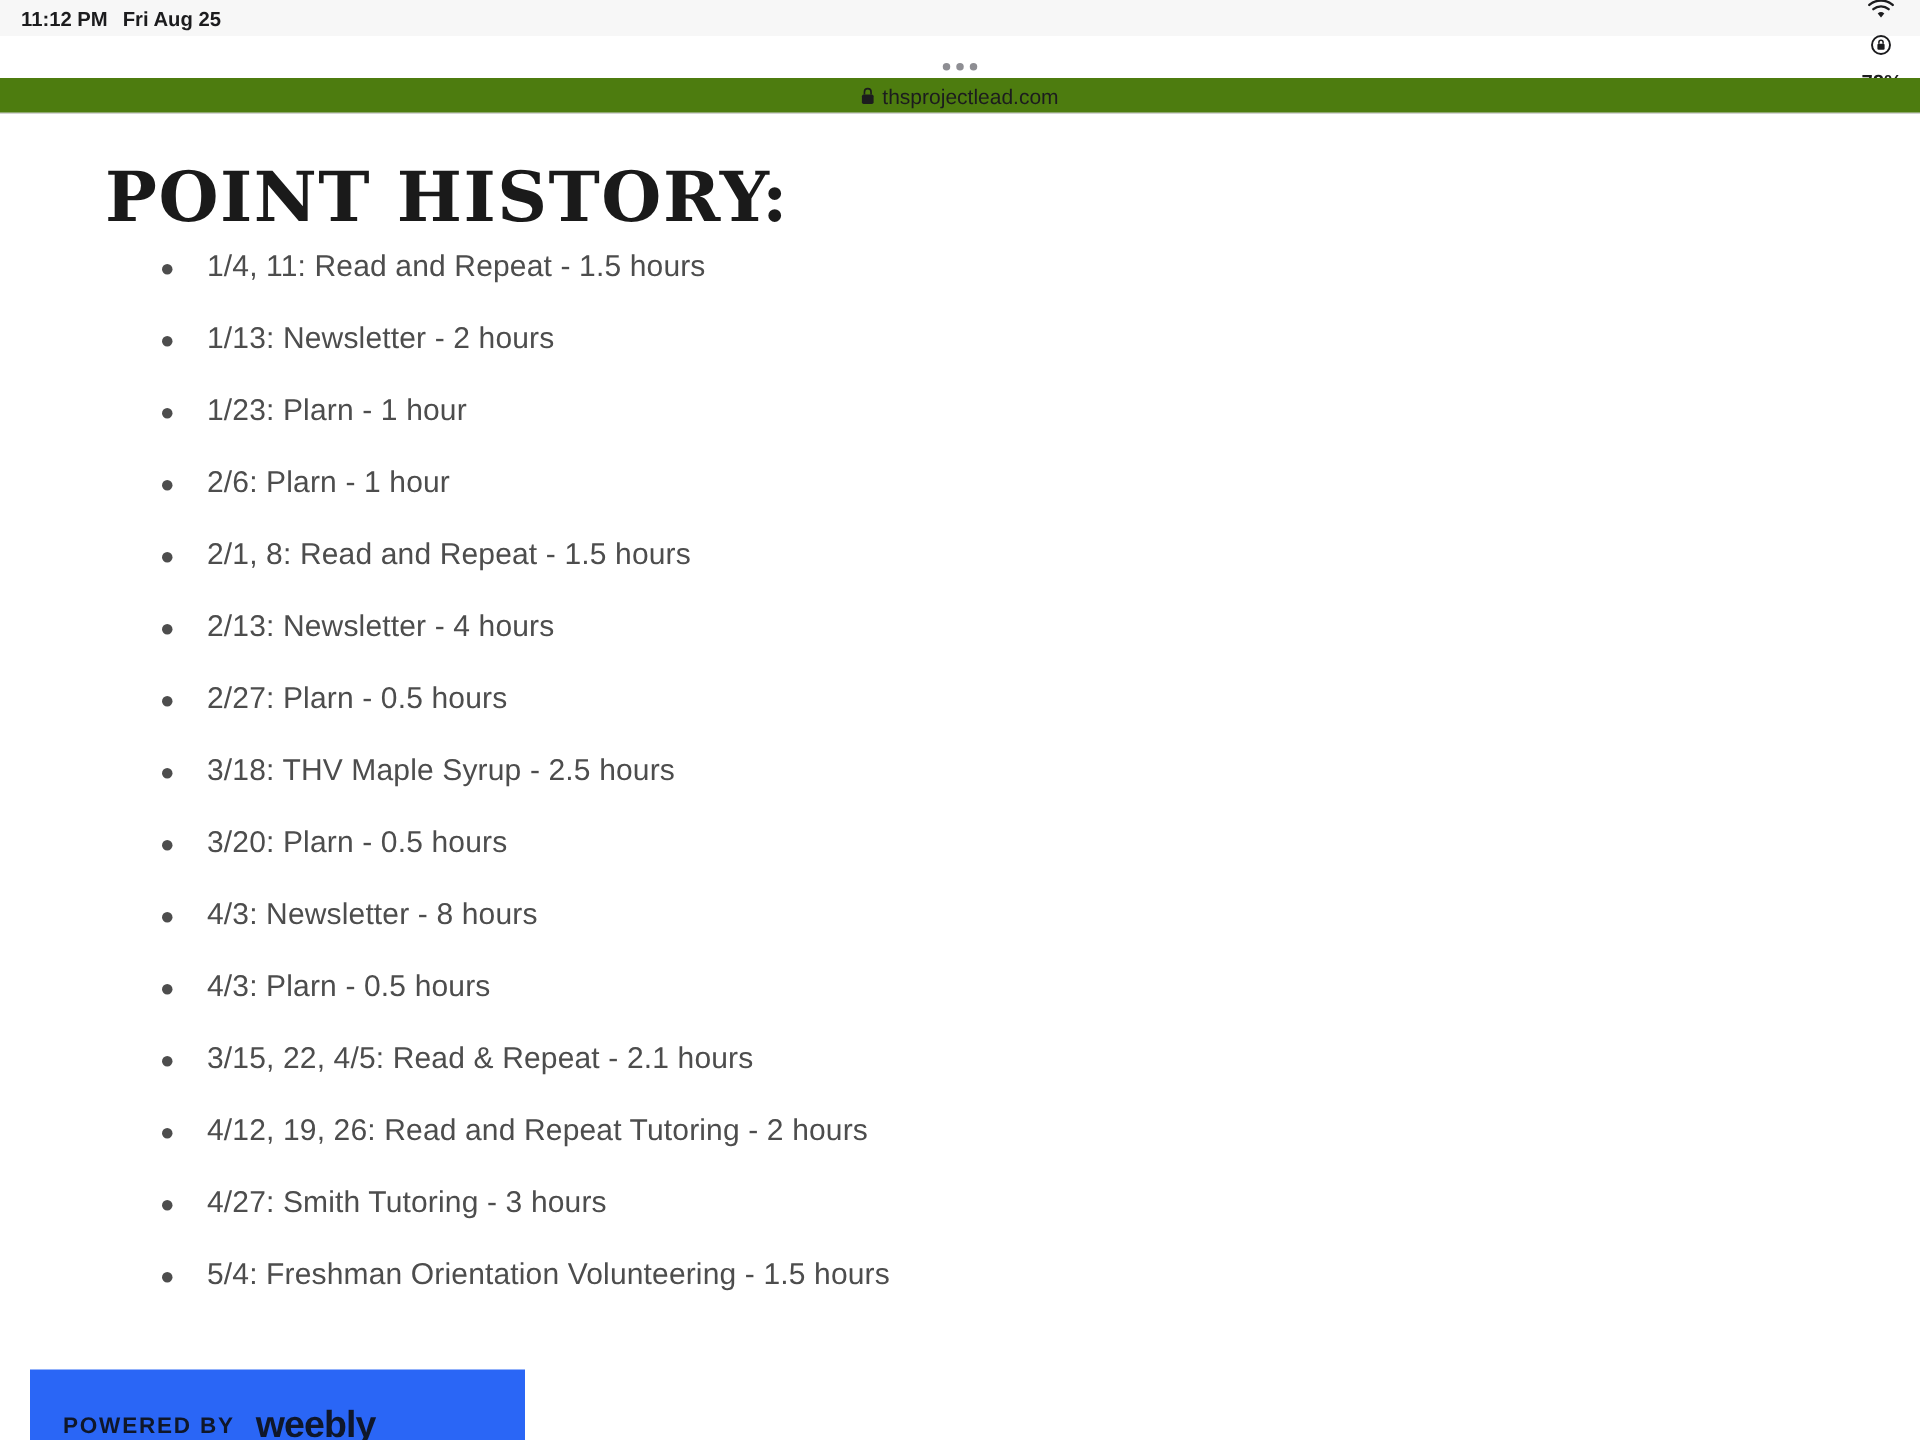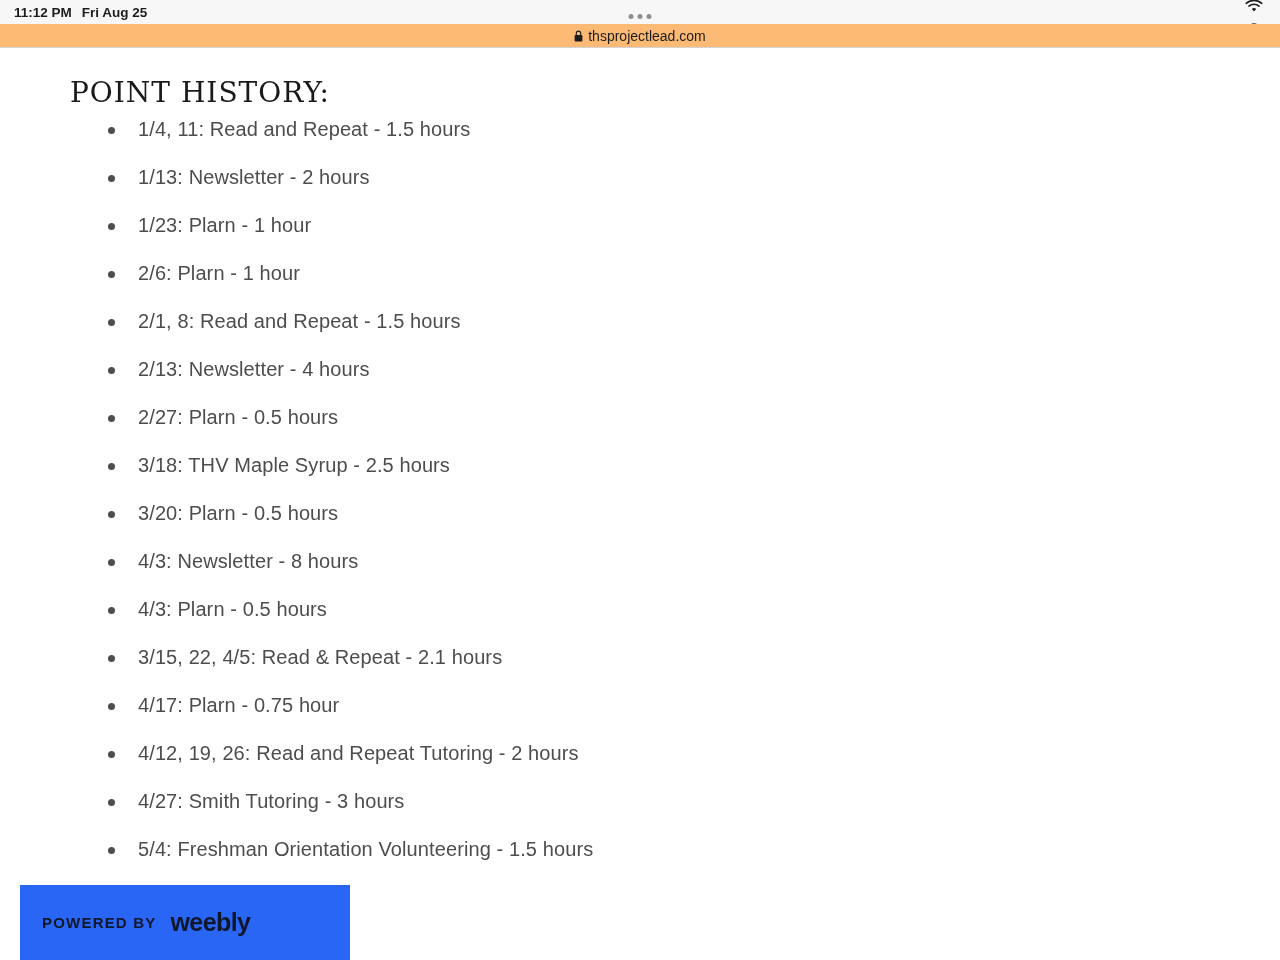--- a/index.html
+++ b/index.html
@@ -63,25 +63,26 @@
     left: 1.5px; top: 1.5px; bottom: 1.5px;
     width: 16px;
     background: #1c1c1e;
     border-radius: 1px;
   }
 
   
   .browserbar {
     position: relative;
     height: 24px;
-    background: #fdba74;
+    background: #4d7c0f;
     border-bottom: 1px solid #d4d4d4;
     display: flex;
     align-items: center;
     justify-content: center;
+    margin-top: 28px;
   }
   .tab-dots {
     position: absolute;
     left: 50%;
     top: -10px;
     transform: translateX(-50%);
     display: flex;
     gap: 4px;
   }
   .tab-dots span {
@@ -102,22 +103,22 @@
   
   .page {
     padding: 0 0 0 0;
     height: 912px;
     position: relative;
     overflow: hidden;
     background: #fff;
   }
   .page-title {
     font-family: "DejaVu Serif", serif;
-    font-weight: normal;
-    font-size: 28px;
+    font-weight: bold;
+    font-size: 46px;
     letter-spacing: 1px;
     color: #1a1a1a;
     margin: 0;
     padding: 28px 0 10px 70px;
   }
   ul.history-list {
     list-style: none;
     margin: 0;
     padding: 0 0 0 108px;
   }
@@ -220,21 +221,20 @@
     <li>1/23: Plarn - 1 hour</li>
     <li>2/6: Plarn - 1 hour</li>
     <li>2/1, 8: Read and Repeat - 1.5 hours</li>
     <li>2/13: Newsletter - 4 hours</li>
     <li>2/27: Plarn - 0.5 hours</li>
     <li>3/18: THV Maple Syrup - 2.5 hours</li>
     <li>3/20: Plarn - 0.5 hours</li>
     <li>4/3: Newsletter - 8 hours</li>
     <li>4/3: Plarn - 0.5 hours</li>
     <li>3/15, 22, 4/5: Read &amp; Repeat - 2.1 hours</li>
-    <li>4/17: Plarn - 0.75 hour</li>
     <li>4/12, 19, 26: Read and Repeat Tutoring - 2 hours</li>
     <li>4/27: Smith Tutoring - 3 hours</li>
     <li>5/4: Freshman Orientation Volunteering - 1.5 hours</li>
 
   </ul>
 
   <div class="weebly-badge">
     <span class="weebly-powered">POWERED BY</span>
     <span class="weebly-logo">weebly</span>
   </div>

